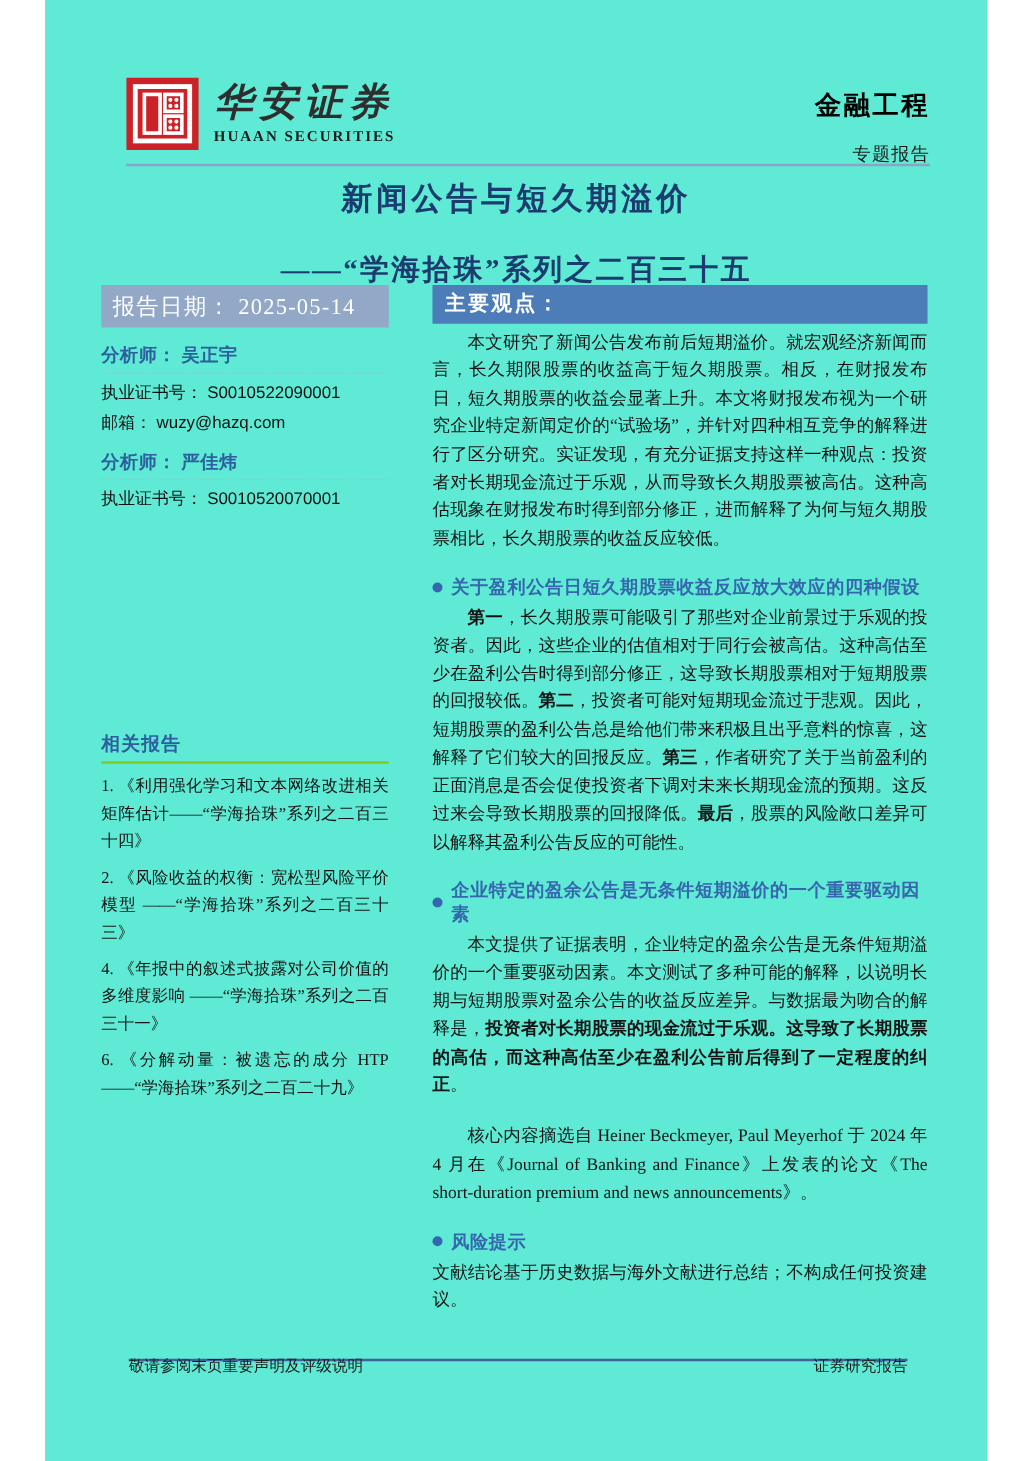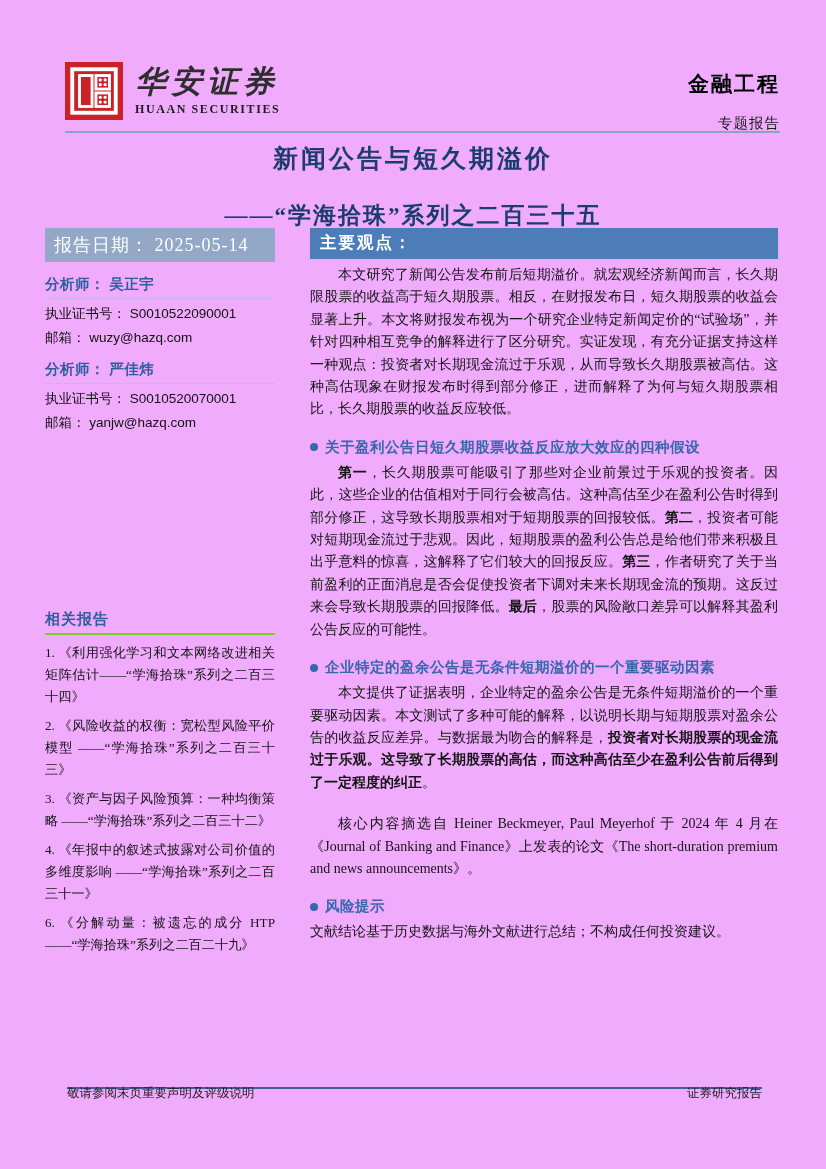--- a/index.html
+++ b/index.html
@@ -1,22 +1,22 @@
 <!DOCTYPE html>
 <html><head>
 <meta charset="utf-8">
 <style>
   * { margin: 0; padding: 0; box-sizing: border-box; }
   html, body { background: #ffffff; }
   .page {
     position: relative;
-    width: 826px;
+    width: 754px;
     height: 1169px;
     margin: 0 auto;
-    background: #f0abfc;
+    background: #5eead4;
     font-family: "Liberation Serif", serif;
     color: #111111;
     overflow: hidden;
   }
 
   
   .header {
     position: absolute;
     top: 62px; left: 65px; right: 46px;
     display: flex;
@@ -251,36 +251,31 @@
 
           <div class="analyst">
             <div class="analyst-name-row">
               <span>分析师：</span>
               <span>严佳炜</span>
             </div>
             <div class="analyst-row">
               <span class="lbl">执业证书号：</span>
               <span>S0010520070001</span>
             </div>
-            <div class="analyst-row">
-              <span class="lbl">邮箱：</span>
-              <span>yanjw@hazq.com</span>
-            </div>
           </div>
         </div>
 
       <div class="related">
         <div class="related-heading">相关报告</div>
         <div class="related-list">
 
             <div class="related-item">1. 《利用强化学习和文本网络改进相关矩阵估计——“学海拾珠”系列之二百三十四》</div>
 
             <div class="related-item">2. 《风险收益的权衡：宽松型风险平价模型 ——“学海拾珠”系列之二百三十三》</div>
 
-            <div class="related-item">3. 《资产与因子风险预算：一种均衡策略 ——“学海拾珠”系列之二百三十二》</div>
 
             <div class="related-item">4. 《年报中的叙述式披露对公司价值的多维度影响 ——“学海拾珠”系列之二百三十一》</div>
 
 
             <div class="related-item">6. 《分解动量：被遗忘的成分 HTP ——“学海拾珠”系列之二百二十九》</div>
           </div>
       </div>
     </div>
 
     <div class="col-right">

